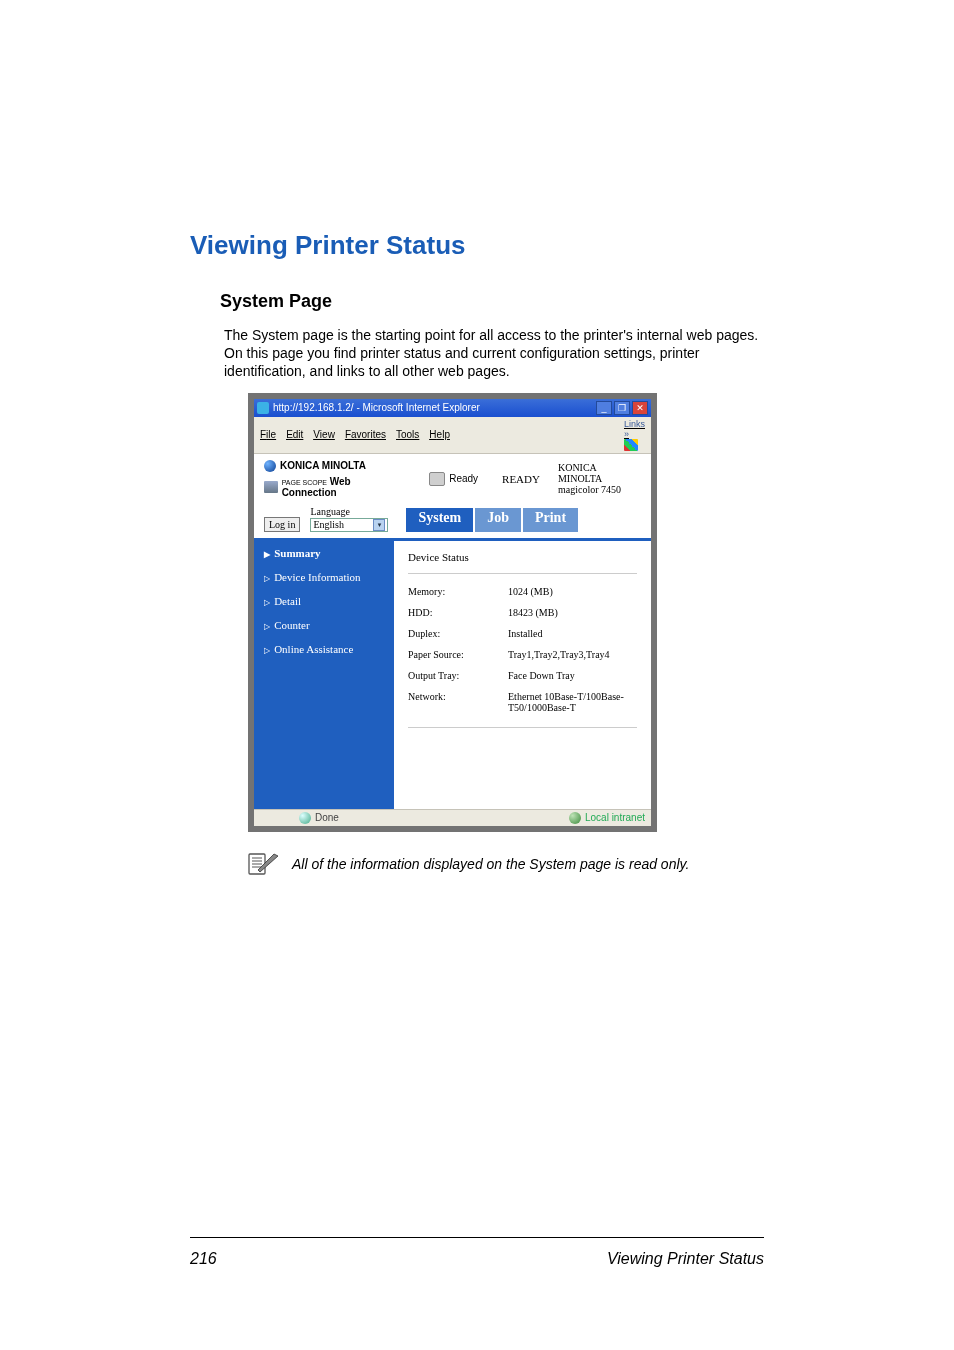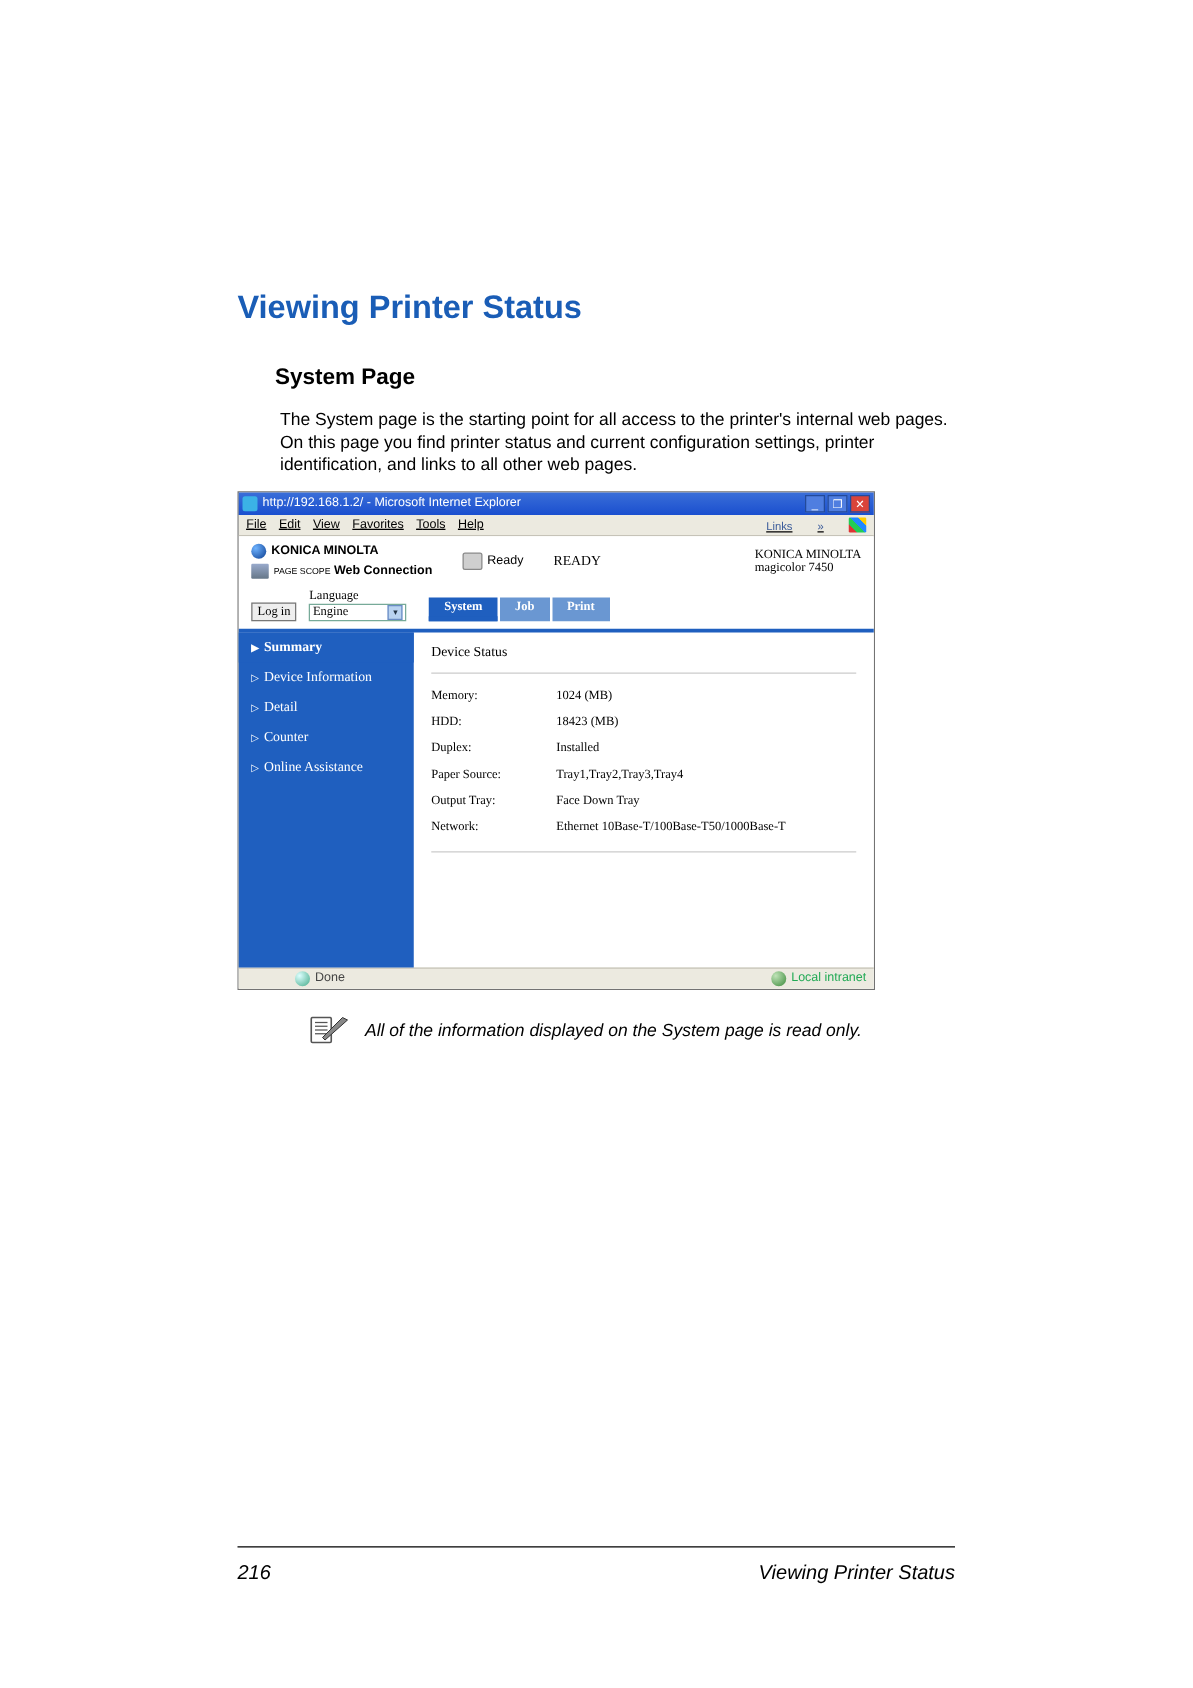--- a/index.html
+++ b/index.html
@@ -27,22 +27,23 @@
     margin-bottom: 14px;
   }
   .paragraph {
     font-size: 14px;
     margin-left: 34px;
     line-height: 1.3;
     margin-bottom: 12px;
   }
   
   .browser {
-    width: 510px;
-    border: 1px solid #737373;
+    margin-left: 58px;
+    width: 409px;
+    border: 6px solid #737373;
     font-size: 10px;
     font-family: Tahoma, Arial, sans-serif;
   }
   .titlebar {
     background: linear-gradient(#3a6ed8, #1a4fcf);
     color: #fff;
     height: 18px;
     display: flex;
     align-items: center;
     padding: 0 3px;
@@ -78,21 +79,21 @@
     justify-content: space-between;
     align-items: center;
     border-bottom: 1px solid #c6c3b8;
     text-decoration: underline;
   }
   .menubar-left { display: flex; gap: 10px; }
   .menubar-item { font-size: 10px; }
   .menubar-item u { text-decoration: underline; }
   .links-right {
     font-size: 9px; color: #3a5b9a;
-    display: flex; align-items: flex-end; gap: 20px;
+    display: flex; align-items: flex-start; gap: 0; flex-direction: column;
   }
   .flag-icon {
     width: 14px; height: 12px;
     background: linear-gradient(45deg,#d33 25%, #2c5 25% 50%, #28f 50% 75%, #fc0 75%);
     border-radius: 1px;
   }
   .content-area { background: #fff; }
   .header-row {
     display: flex;
     align-items: center;
@@ -124,21 +125,21 @@
   }
   .lang-col { font-family: 'Times New Roman', serif; font-size: 10px; }
   .lang-select {
     font-size: 10px; border: 1px solid #7a9; background: #fff;
     padding: 0 2px; width: 78px; margin-top: 1px;
     display: flex; justify-content: space-between; align-items: center;
   }
   .sel-arrow { width: 12px; height: 12px; background: #b9d3f0; border: 1px solid #6a8cc4; display: inline-flex; align-items: center; justify-content: center; font-size: 7px; color: #234; }
   .tabs { display: flex; gap: 2px; margin-left: 8px; }
   .tab {
-    color: #fff; font-family: 'Times New Roman', serif; font-size: 10px;
+    color: #fff; font-family: 'Times New Roman', serif; font-size: 14px;
     padding: 2px 12px; font-weight: bold;
   }
   .tab-system { background: #1f5fbf; border-bottom: 4px solid #1f5fbf; }
   .tab-job { background: #6a97d2; }
   .tab-print { background: #6a97d2; }
   .blue-strip { height: 3px; background: #1f5fbf; }
   .main-split { display: flex; }
   .sidebar {
     width: 140px; background: #1f5fbf; color: #fff;
     font-family: 'Times New Roman', serif; font-size: 11px;
@@ -254,21 +255,21 @@
           <div>KONICA MINOLTA</div>
           <div>magicolor 7450</div>
         </div>
       </div>
 
       <div class="login-row">
         <button class="login-btn">Log in</button>
         <div class="lang-col">
           <div>Language</div>
           <div class="lang-select">
-            <span>Engine</span>
+            <span>English</span>
             <span class="sel-arrow">▾</span>
           </div>
         </div>
         <div class="tabs">
           <div class="tab tab-system">System</div>
           <div class="tab tab-job">Job</div>
           <div class="tab tab-print">Print</div>
         </div>
       </div>
       <div class="blue-strip"></div>

